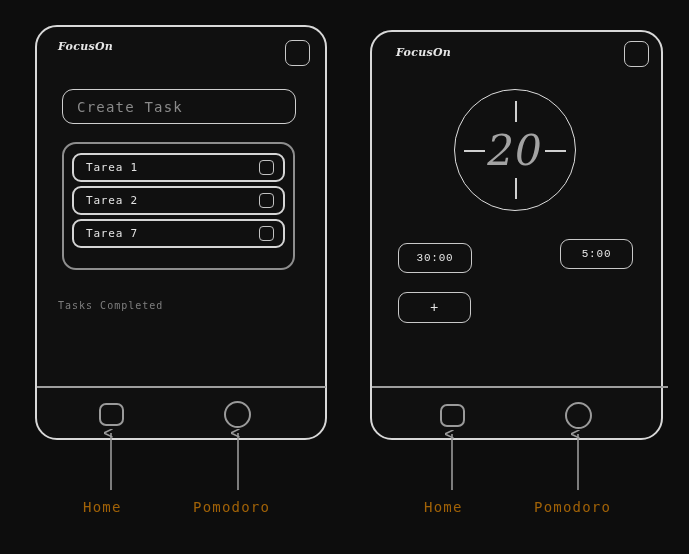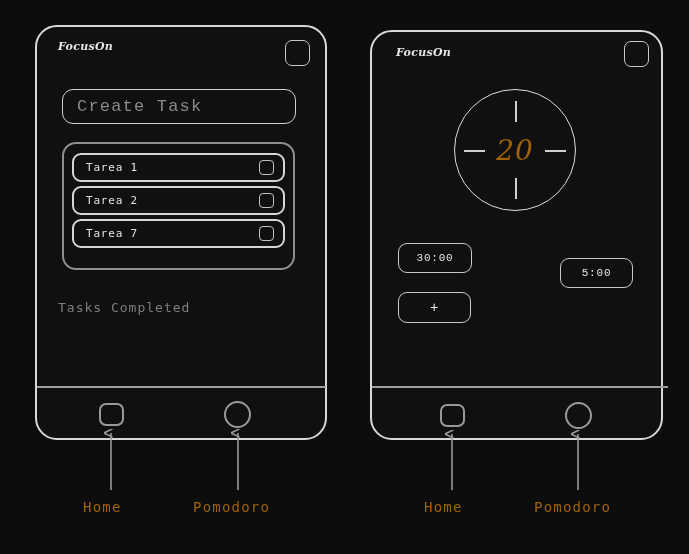--- a/index.html
+++ b/index.html
@@ -52,24 +52,23 @@
   
   .create-input {
     position: absolute;
     border: 1.6px solid #cfcfcf;
     border-radius: 11px;
     box-sizing: border-box;
     display: flex;
     align-items: center;
     padding-left: 14px;
     color: #8a8a8a;
-    font-size: 17px;
+    font-size: 14px;
     letter-spacing: 1.2px;
     background: transparent;
-    font-family: Liberation Mono, monospace;
   }
 
   
   .task-group {
     position: absolute;
     border: 2.6px solid #8e8e8e;
     border-radius: 14px;
     box-sizing: border-box;
     padding: 9px 8px;
     display: flex;
@@ -96,21 +95,21 @@
     height: 15px;
     border: 1.5px solid #c2c2c2;
     border-radius: 4px;
     box-sizing: border-box;
   }
 
   
   .caption {
     position: absolute;
     color: #7e7e7e;
-    font-size: 13px;
+    font-size: 10px;
     letter-spacing: 1px;
     white-space: nowrap;
     text-align: right;
   }
 
   
   .dial {
     position: absolute;
     left: 454px;
     top: 89px;
@@ -118,23 +117,23 @@
     height: 122px;
     border: 1.6px solid #dcdcdc;
     border-radius: 50%;
     box-sizing: border-box;
   }
   .dial-num {
     position: absolute;
     left: 0; right: 0; top: 50%;
     transform: translateY(-50%);
     text-align: center;
-    color: #a16207;
+    color: #a3a3a3;
     font-family: "DejaVu Serif", serif;
-    font-size: 28px;
+    font-size: 42px;
     font-style: italic;
     letter-spacing: 1px;
   }
   .tick {
     position: absolute;
     background: #d0d0d0;
   }
   .tick-top    { width: 2.4px; height: 21px; left: 59.8px;  top: 11px; }
   .tick-bottom { width: 2.4px; height: 21px; left: 59.8px;  bottom: 11px; }
   .tick-left   { height: 2.4px; width: 21px; top: 59.8px;  left: 9px; }
@@ -150,21 +149,21 @@
     display: flex;
     align-items: center;
     justify-content: center;
     color: #e6e6e6;
     font-size: 11px;
     letter-spacing: 0.8px;
     font-family: Liberation Mono, monospace;
   }
   #preset-0 { left: 398px; top: 243px; width: 74px; }
   #preset-1 { left: 479px; top: 243px; width: 73px; }
-  #preset-2 { left: 560px; top: 258px; width: 73px; border-radius: 9px; }
+  #preset-2 { left: 560px; top: 239px; width: 73px; border-radius: 9px; }
   #preset-add {
     left: 398px; top: 292px; width: 73px; height: 31px;
     font-size: 14px;
   }
 
   
   .nav-divider {
     position: absolute;
     height: 1.8px;
     background: #9e9e9e;

